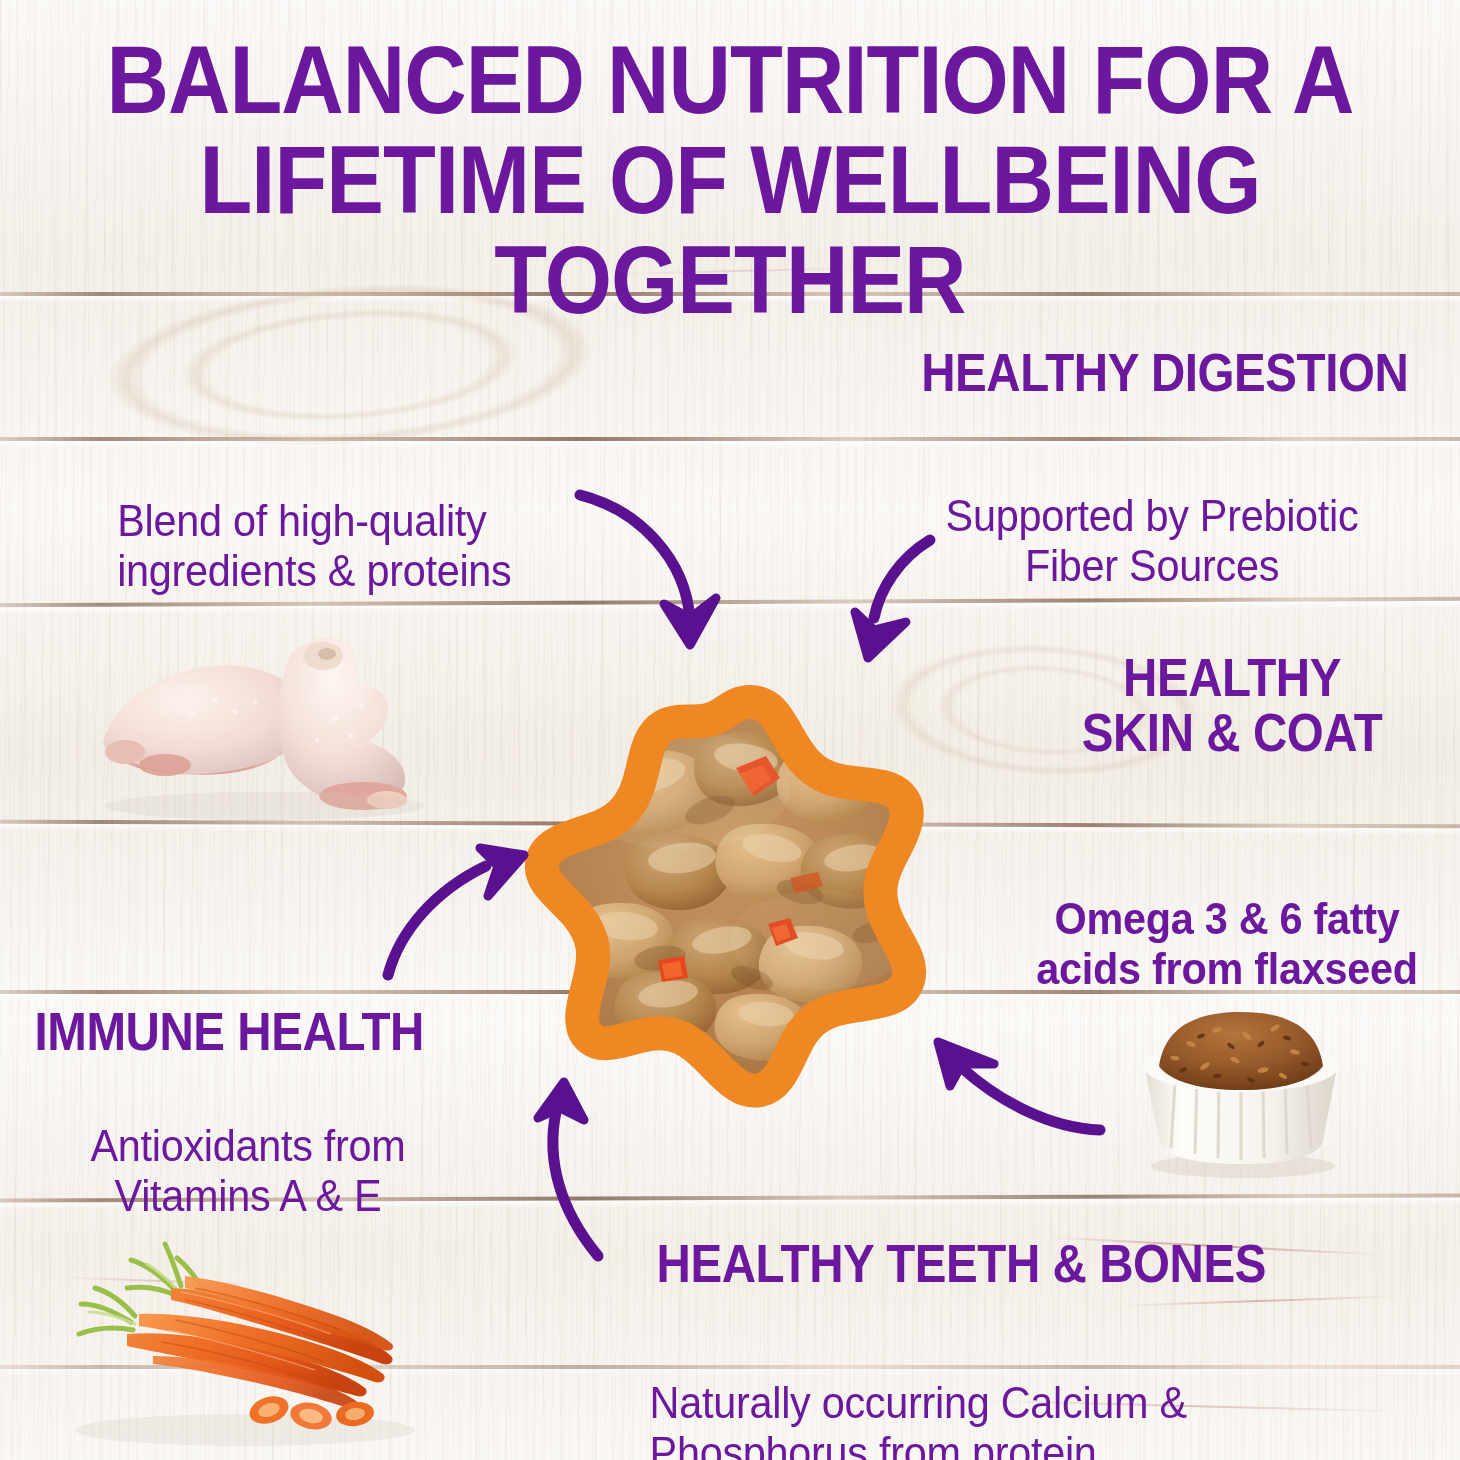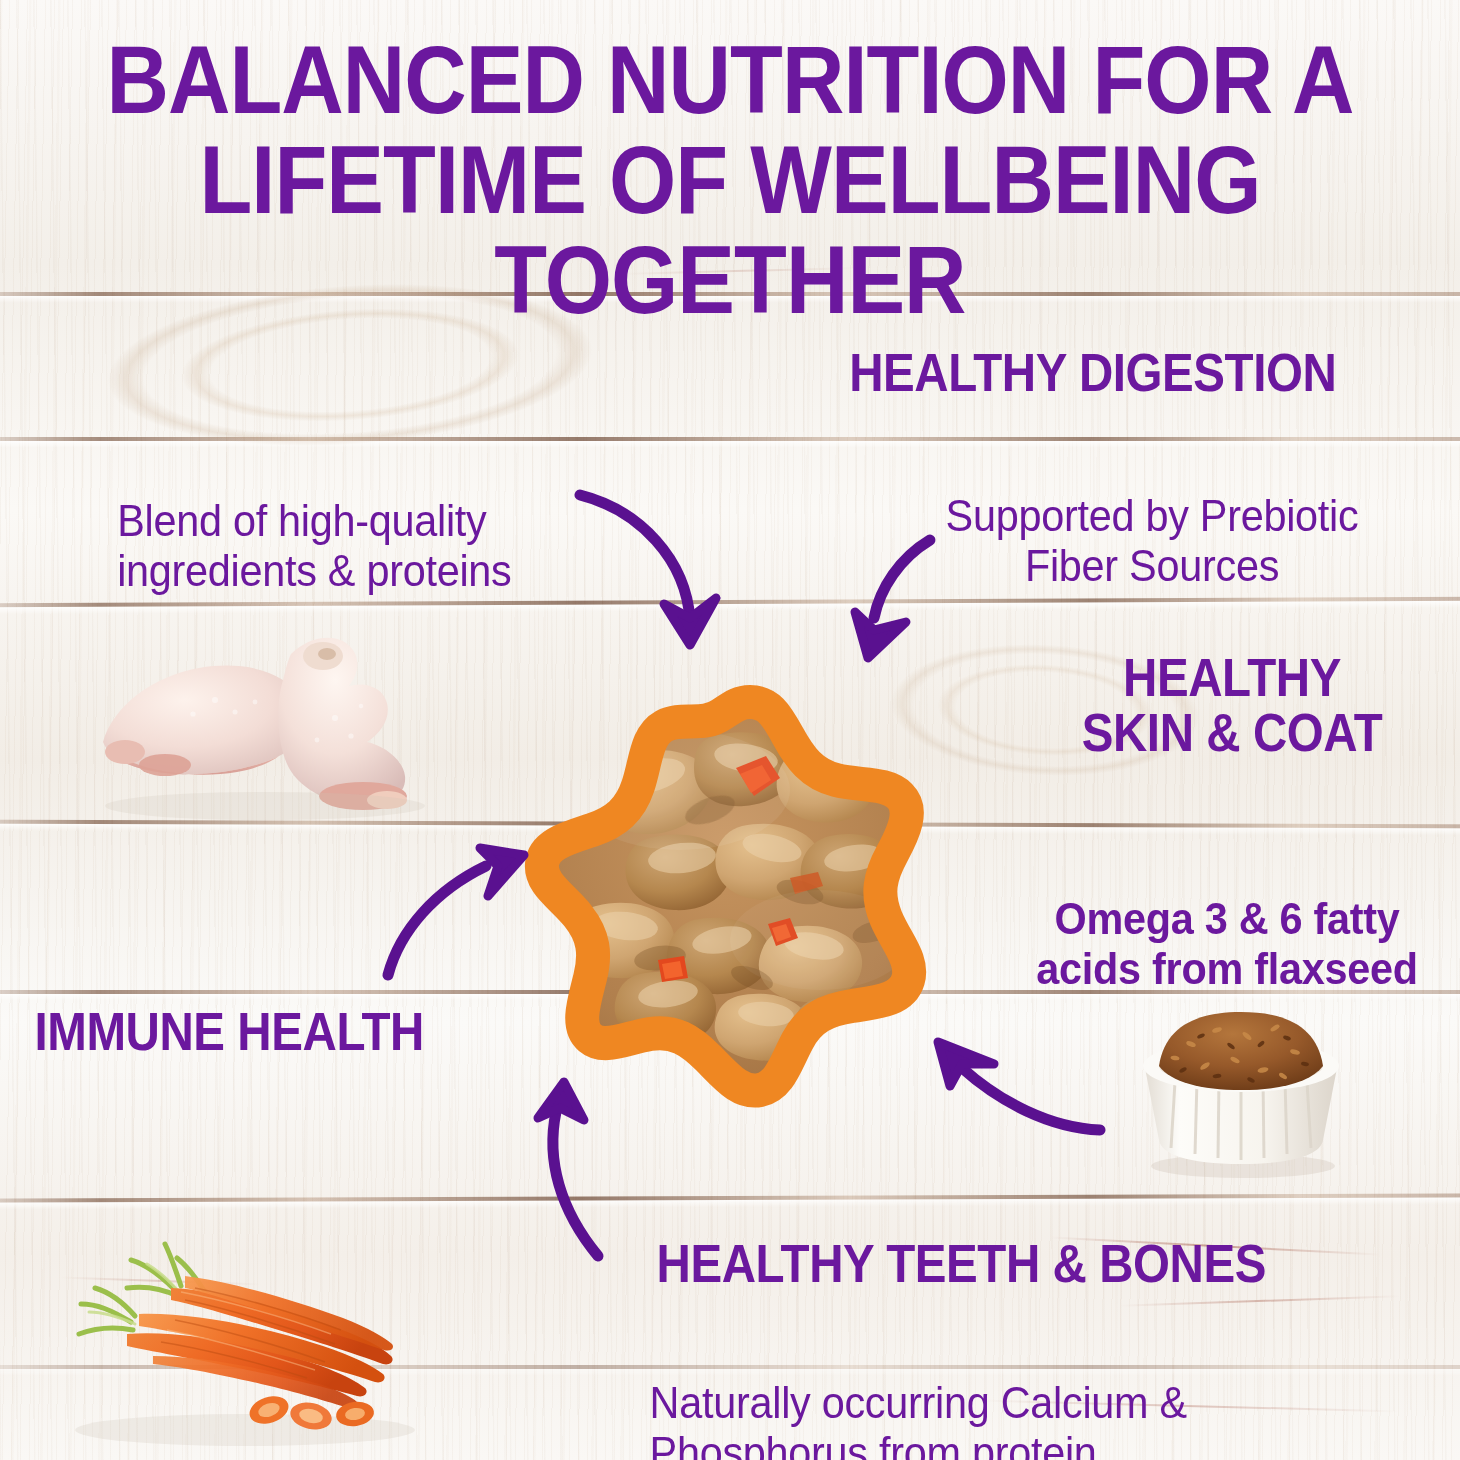--- a/index.html
+++ b/index.html
@@ -423,40 +423,44 @@
         <path d="M938 1042 L950 1086 L962 1064 L994 1064 Z" stroke-width="9"></path>
       </g>
     </g>
   </svg>
 
   <div class="sec-body" style="left:100px;top:460px;">
     <span>Blend of high-quality</span>
     <span>ingredients &amp; proteins</span>
   </div>
 
-  <div class="sec-title" style="left:816px;top:345px;">
+  <div class="sec-title" style="left:888px;top:345px;">
     <span>HEALTHY DIGESTION</span>
   </div>
   <div class="sec-body" style="left:902px;top:455px;width:500px;text-align:center;">
     <span>Supported by Prebiotic</span>
     <span>Fiber Sources</span>
   </div>
 
   <div class="sec-title ctr" style="left:1012px;top:650px;width:440px;text-align:center;left:1012px;">
     <span>HEALTHY</span>
     <span>SKIN &amp; COAT</span>
   </div>
   <div class="sec-body" style="left:1002px;top:858px;width:450px;text-align:center;font-weight:bold;">
     <span>Omega 3 &amp; 6 fatty</span>
     <span>acids from flaxseed</span>
   </div>
 
   <div class="sec-title" style="left:8px;top:988px;margin-top:16px;">
     <span>IMMUNE HEALTH</span>
   </div>
+  <div class="sec-body" style="left:28px;top:1085px;width:440px;text-align:center;">
+    <span>Antioxidants from</span>
+    <span>Vitamins A &amp; E</span>
+  </div>
 
   <div class="sec-title" style="left:615px;top:1236px;">
     <span>HEALTHY TEETH &amp; BONES</span>
   </div>
   <div class="sec-body" style="left:620px;top:1342px;width:740px;">
     <span>Naturally occurring Calcium &amp;</span>
     <span>Phosphorus from protein</span>
   </div>
 
 </div>

